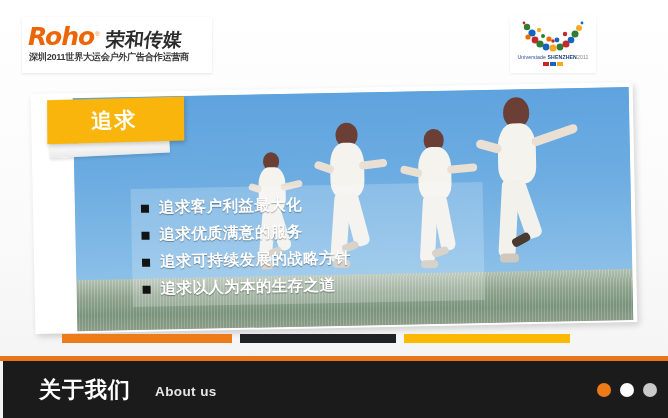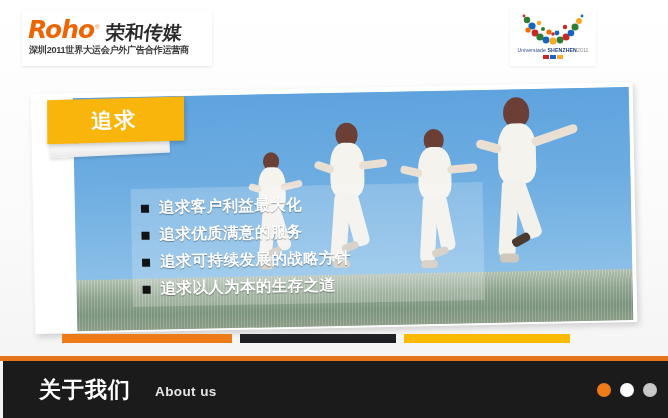--- a/index.html
+++ b/index.html
@@ -20,21 +20,21 @@
     left: 0; top: 0;
     width: 668px;
     height: 418px;
     background: linear-gradient(180deg, #ffffff 0%, #fafafa 55%, #f2f2f2 100%);
     overflow: hidden;
   }
 
   
   .header {
     position: absolute;
-    left: 0; top: 0;
+    left: 0; top: 7px;
     width: 608px;
     height: 78px;
   }
 
   .brand-logo {
     position: absolute;
     left: 22px;
     top: 10px;
     width: 190px;
     height: 56px;

